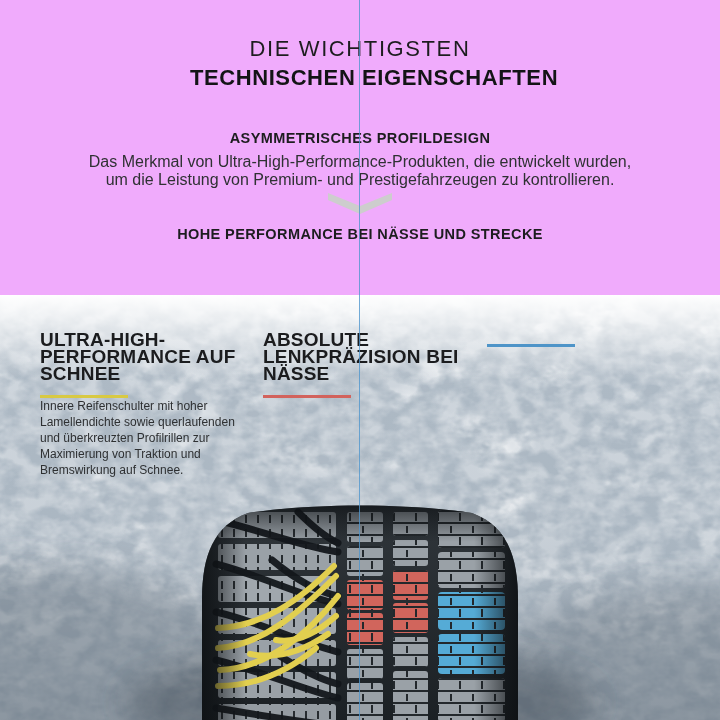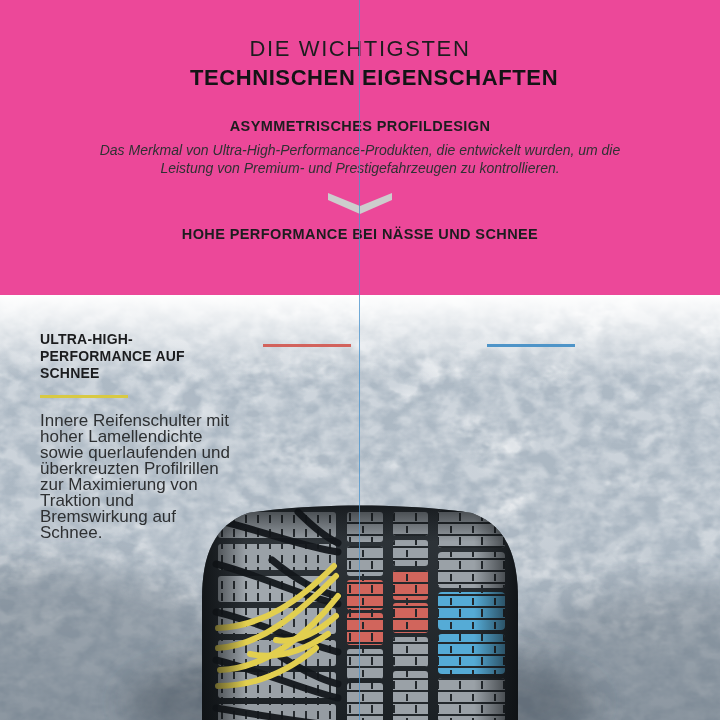--- a/index.html
+++ b/index.html
@@ -1,48 +1,48 @@
 <!DOCTYPE html>
 <html><head>
 <meta charset="utf-8">
 <style>
   * { margin:0; padding:0; box-sizing:border-box; }
   html,body { width:720px; height:720px; }
   body { font-family:"Liberation Sans", sans-serif; background:#ffffff; overflow:hidden; }
-  .page { position:relative; width:720px; height:720px; background:#ec4899; overflow:hidden; }
+  .page { position:relative; width:720px; height:720px; background:#f0abfc; overflow:hidden; }
 
   
   .vline { position:absolute; left:359px; top:0; width:1px; height:720px;
            background:rgba(80,150,205,0.8); z-index:40; }
 
   
   .title-block { position:absolute; top:36px; left:0; width:720px; text-align:center; z-index:5; }
   .title-l1 { font-size:22px; font-weight:400; letter-spacing:1.6px; color:#1d1d1f; }
   .title-l2 { font-size:22px; font-weight:700; letter-spacing:0.6px; color:#141416; margin-top:3px;margin-left:28px; }
 
   
   .intro { position:absolute; left:80px; width:560px; text-align:center; z-index:5; }
-  .intro-1 { top:118px; }
+  .intro-1 { top:130px; }
   .intro-2 { top:226px; }
   .intro h3 { font-size:14.5px; font-weight:700; letter-spacing:0.4px; color:#1d1d1f; margin-bottom:7px; }
-  .intro p { font-size:14px; line-height:18px; color:#2f3133;font-style:italic; }
+  .intro p { font-size:16px; line-height:18px; color:#2f3133; }
 
   .chevron-wrap { position:absolute; top:190px; left:328px; width:64px; height:26px; z-index:5; }
 
   
   .snow { position:absolute; top:295px; left:0; width:720px; height:425px; }
   .snow-bg { position:absolute; top:0; left:0; z-index:0; }
 
   .feature-col { position:absolute; top:36px; width:196px; z-index:6; }
   .col-1 { left:40px; }
   .col-2 { left:263px; }
   .col-3 { left:487px; }
-  .feature-col h4 { font-size:14px; font-weight:700; line-height:17px; letter-spacing:0.2px; color:#1b1c1e; }
+  .feature-col h4 { font-size:19px; font-weight:700; line-height:17px; letter-spacing:0.2px; color:#1b1c1e; }
   .accent-line { width:88px; height:3px; margin-top:13px; background:#999; }
-  .feature-col p { font-size:17px; line-height:16px; color:#2e3032; margin-top:15px; }
+  .feature-col p { font-size:12px; line-height:16px; color:#2e3032; }
 
   .tire-wrap { position:absolute; top:205px; left:180px; width:360px; height:220px; z-index:3; }
 </style>
 </head>
 <body>
 
 <div class="page">
 
   <div class="title-block">
     <div class="title-l1">DIE WICHTIGSTEN</div>
@@ -54,21 +54,21 @@
     <p>Das Merkmal von Ultra-High-Performance-Produkten, die entwickelt wurden, um die Leistung von Premium- und Prestigefahrzeugen zu kontrollieren.</p>
   </div>
 
   <div class="chevron-wrap">
     <svg width="64" height="26" viewBox="0 0 64 26">
       <polygon points="0,3 32,16 64,3 64,10 32,24 0,10" fill="#cdcdcd"></polygon>
     </svg>
   </div>
 
   <div class="intro intro-2">
-    <h3>HOHE PERFORMANCE BEI NÄSSE UND SCHNEE</h3>
+    <h3>HOHE PERFORMANCE BEI NÄSSE UND STRECKE</h3>
   </div>
 
   <div class="snow">
 
     <svg class="snow-bg" width="720" height="425" viewBox="0 0 720 425">
       <defs>
         <filter id="snA" x="-5%" y="-5%" width="110%" height="110%">
           <feTurbulence type="fractalNoise" baseFrequency="0.013 0.02" numOctaves="5" seed="8"></feTurbulence>
           <feColorMatrix type="matrix" values="0 0 0 0 0.64  0 0 0 0 0.69  0 0 0 0 0.74  1.7 1.7 1.7 0 -1.45"></feColorMatrix>
         </filter>
@@ -99,20 +99,21 @@
       <rect width="720" height="85" fill="url(#fadeTop)"></rect>
     </svg>
 
     <div class="feature-col col-1">
       <h4>ULTRA-HIGH-PERFORMANCE AUF SCHNEE</h4>
       <div class="accent-line" style="background-color: rgb(216, 201, 67);"></div>
       <p>Innere Reifenschulter mit hoher Lamellendichte sowie querlaufenden und über­kreuzten Profilrillen zur Maximierung von Traktion und Bremswirkung auf Schnee.</p>
     </div>
 
     <div class="feature-col col-2">
+      <h4>ABSOLUTE LENKPRÄZISION BEI NÄSSE</h4>
       <div class="accent-line" style="background-color: rgb(210, 98, 92);"></div>
     </div>
 
     <div class="feature-col col-3">
       <div class="accent-line" style="background-color: rgb(78, 148, 200);"></div>
     </div>
 
     <div class="tire-wrap">
       <svg width="360" height="220" viewBox="0 0 360 220">
         <defs>

